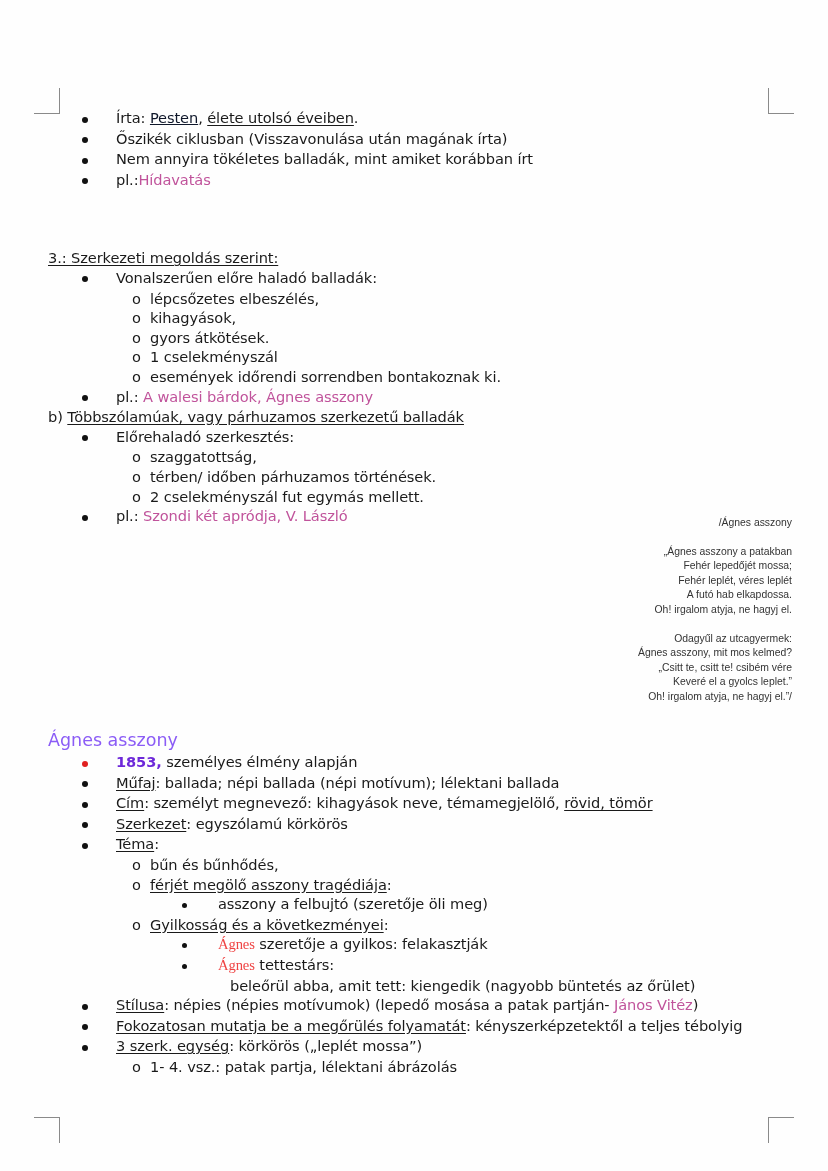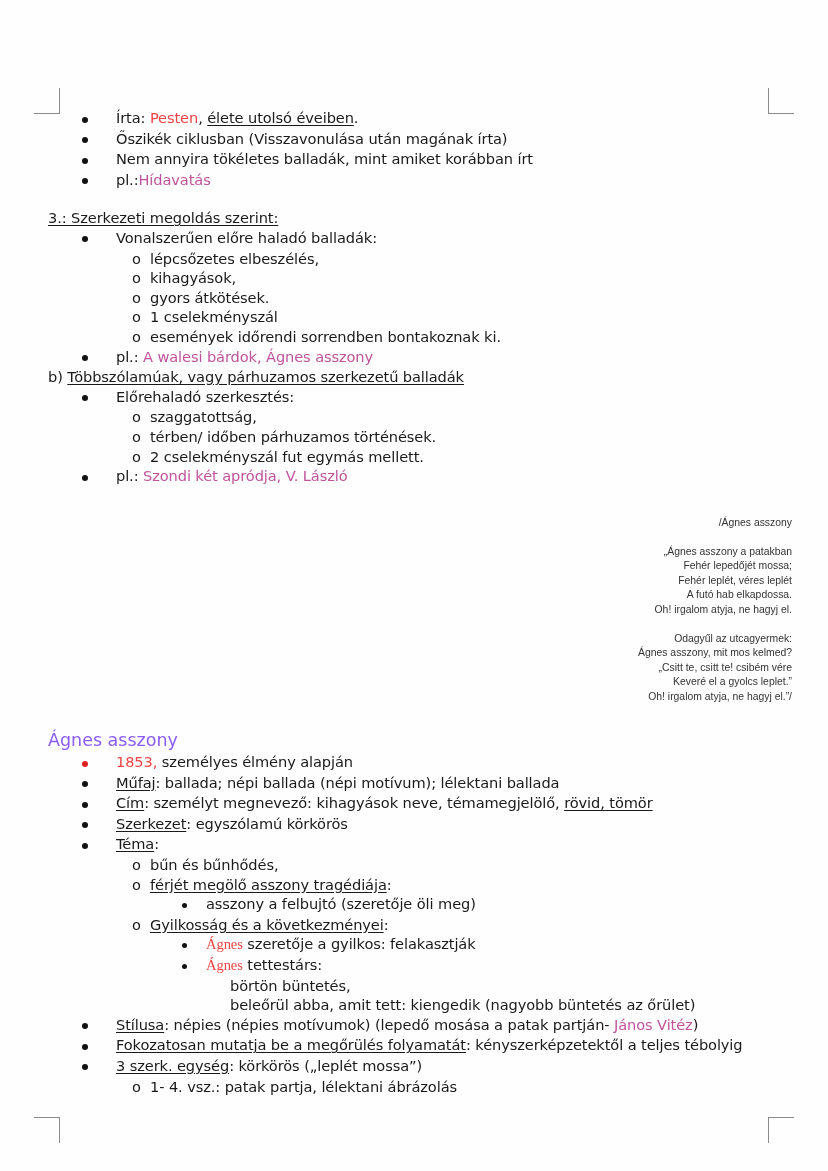--- a/index.html
+++ b/index.html
@@ -64,21 +64,21 @@
     font-size: 14.6px;
     line-height: 19.6px;
     white-space: nowrap;
     letter-spacing: -0.1px;
   }
 
   
   .lvl0 { margin-left: 0px; }
   .lvl1 { margin-left: 34px; }   
   .lvl2 { margin-left: 84px; }   
-  .lvl3 { margin-left: 134px; }  
+  .lvl3 { margin-left: 134px; gap: 12px; }  
   .lvl4 { margin-left: 182px; }  
 
   .bullet-row {
     display: flex;
     align-items: baseline;
   }
   .bullet {
     flex: 0 0 auto;
     width: 34px;
     font-size: 13px;
@@ -95,24 +95,24 @@
   .bullet.red .dot { background: #e02020; }
   .bullet.o {
     width: 18px;
     font-size: 14.6px;
   }
   .bullet.small {
     width: 24px;
   }
   .bullet.small .dot { width: 5px; height: 5px; }
 
-  .u   { text-decoration: underline; text-underline-offset: 2px; }
+  .u   { text-decoration: underline; text-underline-offset: 2px; margin-top: 40px; }
   .pink   { color: #c0539b; }
-  .blue   { color: #ef4444; }
-  .red    { color: #ef4444; }
+  .blue   { color: #0f172a; text-decoration: underline; }
+  .red    { color: #6d28d9; font-weight: bold; }
   .orange { color: #ef4444; font-family: Liberation Serif, serif; }
   .heading-pink {
     color: #8b5cf6;
     font-size: 17.5px;
     line-height: 24px;
   }
   .gap-md { height: 18px; }
 
   
   .poem {
@@ -303,21 +303,20 @@
     <div class="bullet-row lvl3">
       <span class="bullet small"><span class="dot"></span></span>
       <span class="line"><span class="orange">Ágnes</span><span> szeretője a gyilkos: felakasztják</span></span>
     </div>
 
     <div class="bullet-row lvl3">
       <span class="bullet small"><span class="dot"></span></span>
       <span class="line"><span class="orange">Ágnes</span><span> tettestárs:</span></span>
     </div>
 
-    <div class="line lvl4">börtön büntetés,</div>
     <div class="line lvl4">beleőrül abba, amit tett: kiengedik (nagyobb büntetés az őrület)</div>
 
     <div class="bullet-row lvl1">
       <span class="bullet"><span class="dot"></span></span>
       <span class="line"><span class="u">Stílusa</span><span>: népies (népies motívumok) (lepedő mosása a patak partján- </span><span class="pink">János Vitéz</span><span>)</span></span>
     </div>
 
     <div class="bullet-row lvl1">
       <span class="bullet"><span class="dot"></span></span>
       <span class="line"><span class="u">Fokozatosan mutatja be a megőrülés folyamatát</span><span>: kényszerképzetektől a teljes tébolyig</span></span>

